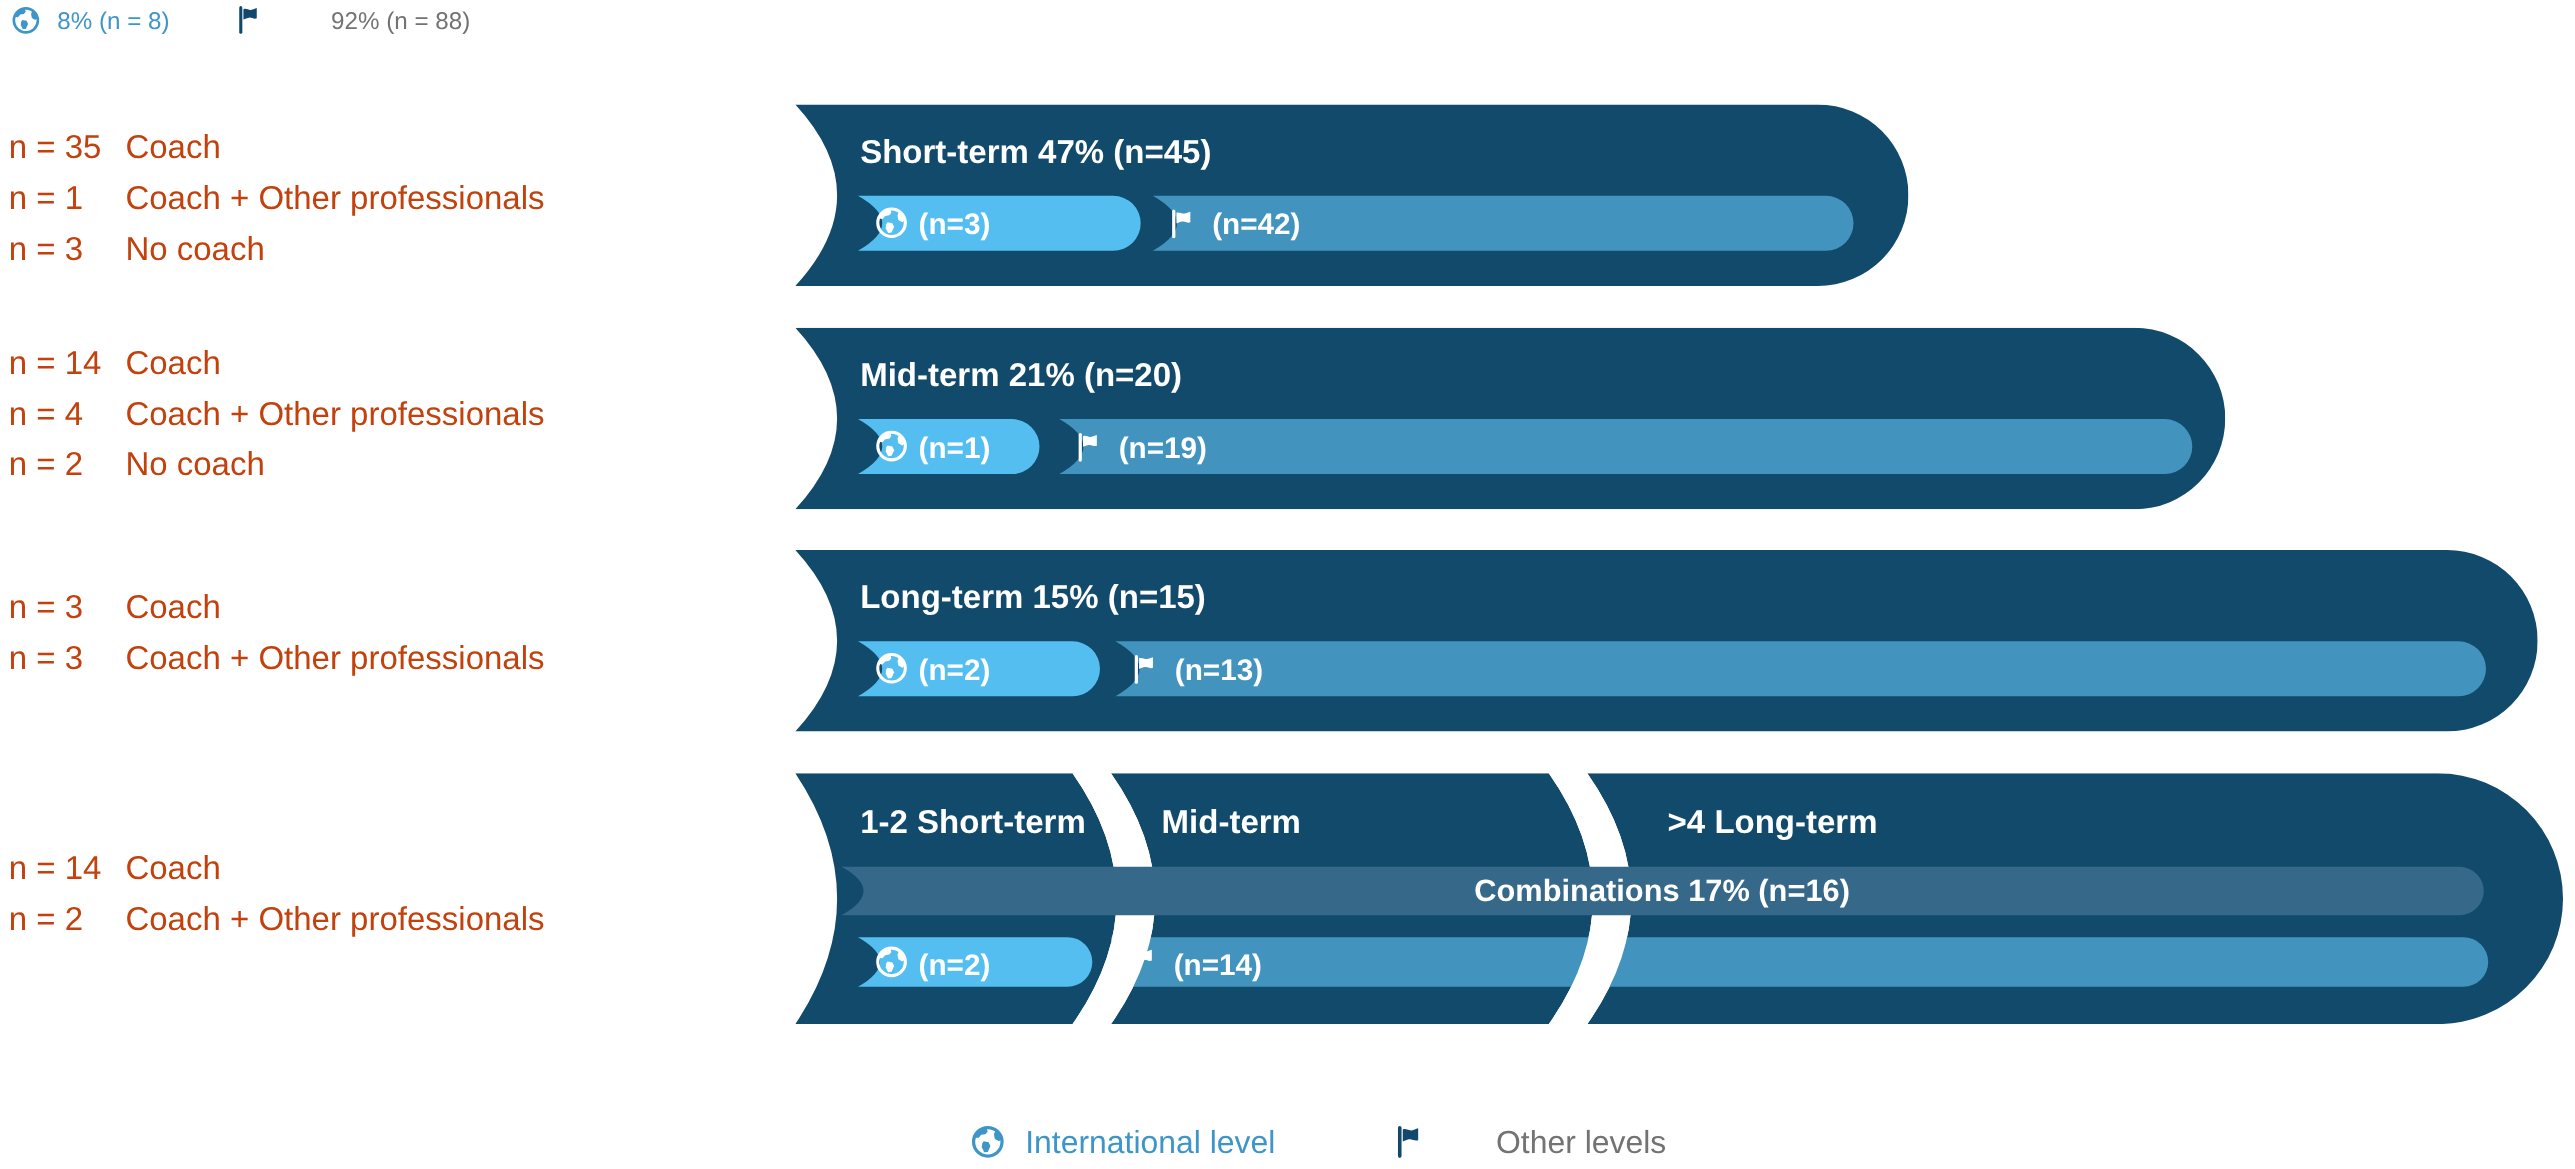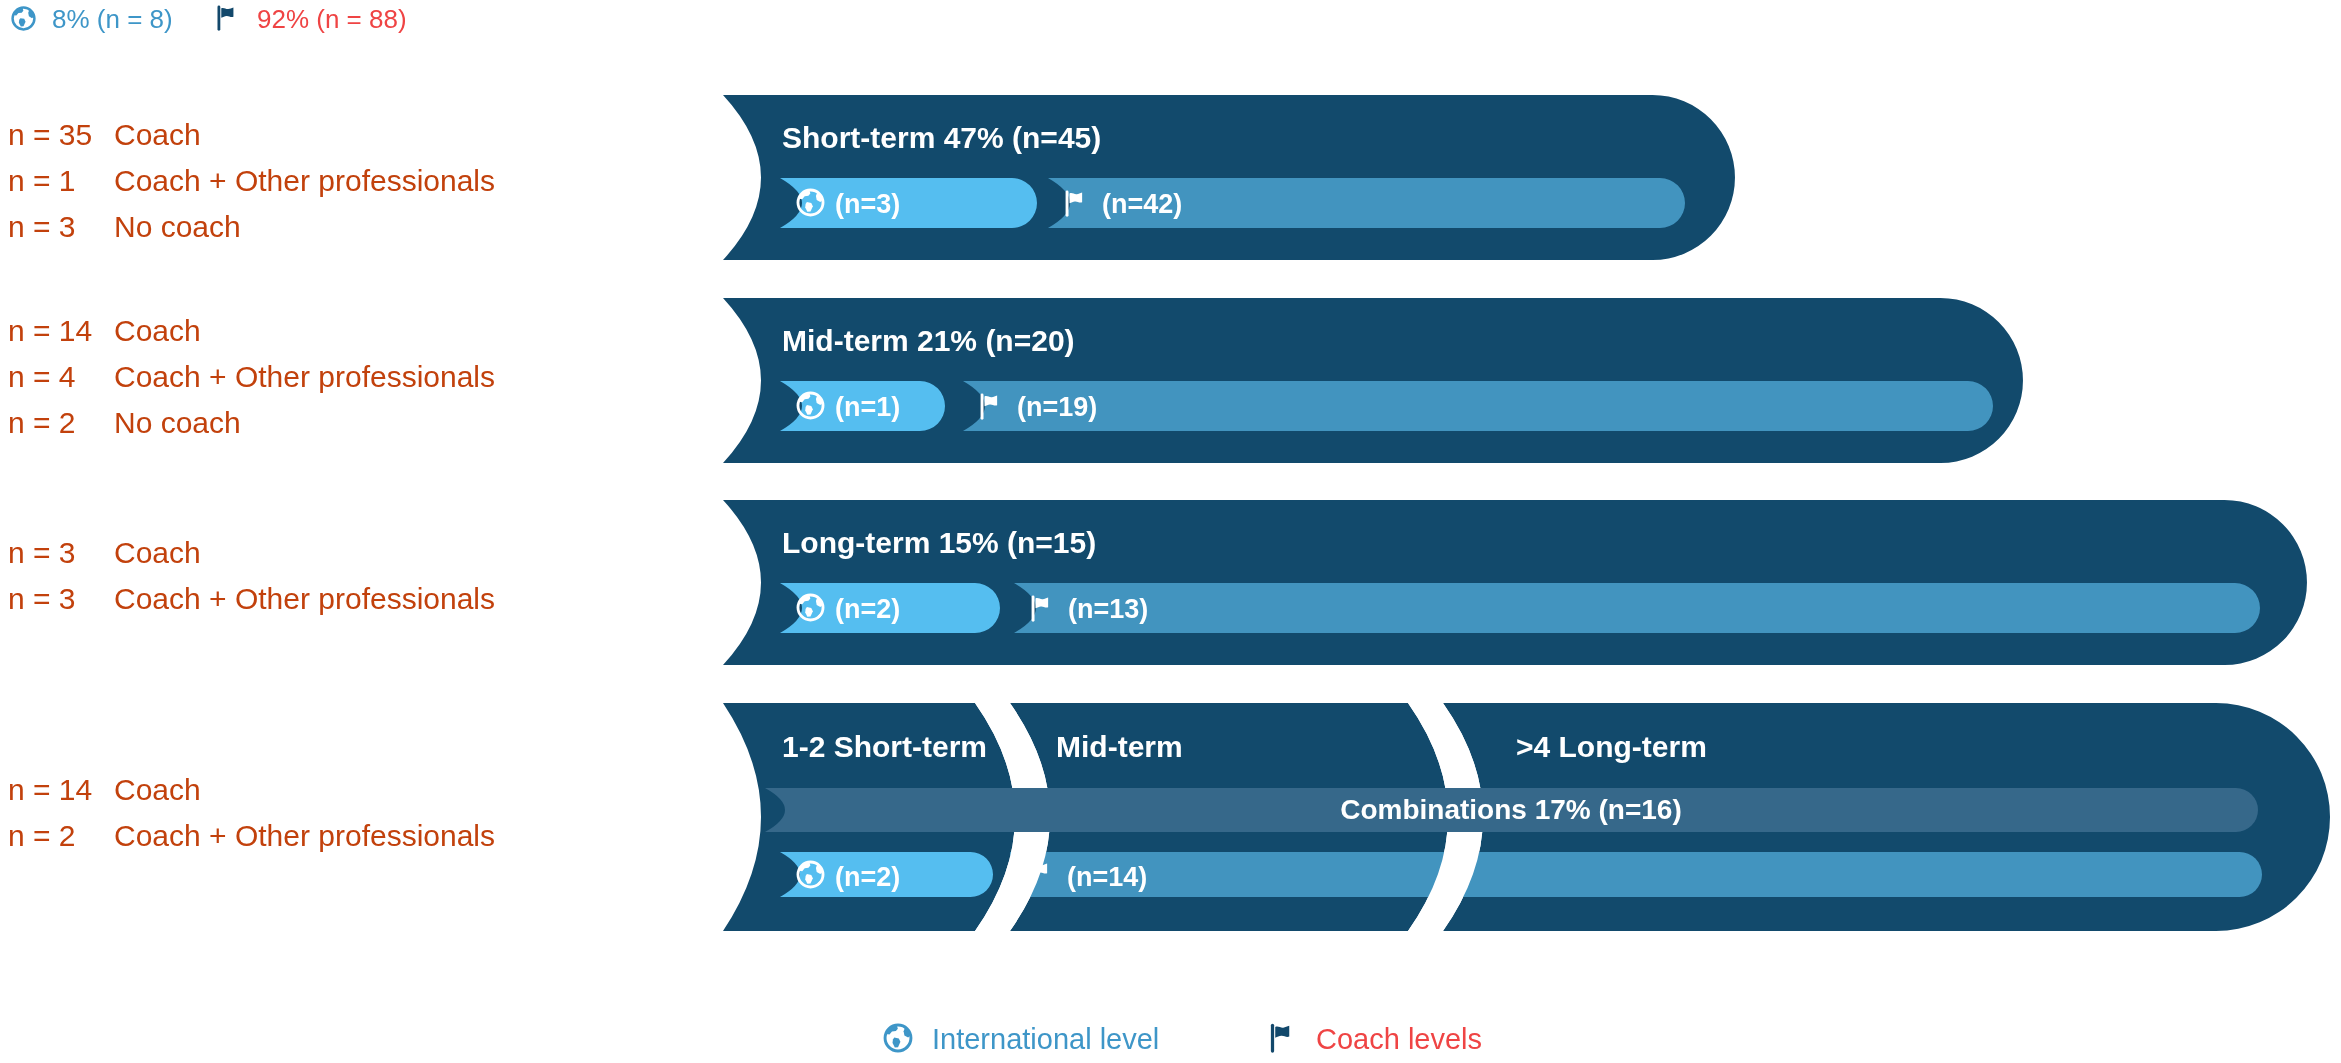--- a/index.html
+++ b/index.html
@@ -10,22 +10,22 @@
   svg{display:block;}
   svg text{font-family:"Liberation Sans",sans-serif;}
   .abs{position:absolute;}
   
   .labels{
     position:absolute;left:8px;display:grid;grid-template-columns:106px auto;
     font-size:30px;line-height:46px;color:#c2410c;white-space:nowrap;
   }
   
   .legend-text-blue{color:#3E96C8;}
-  .legend-text-navy{color:#ef4444;}
-  .toplegend-text{font-size:26px;line-height:38px;white-space:nowrap;}
+  .legend-text-navy{color:#737373;margin-left:44px;}
+  .toplegend-text{font-size:22px;line-height:38px;white-space:nowrap;}
   .bottomlegend-text{font-size:29px;line-height:42px;white-space:nowrap;}
   
   .bar-title{fill:#ffffff;font-size:30px;font-weight:700;}
   .sub-text{fill:#ffffff;font-size:27px;font-weight:600;}
   .comb-text{fill:#ffffff;font-size:28px;font-weight:600;text-anchor:middle;}
   .icon-white{color:#ffffff;}
   .icon-blue{color:#3E96C8;}
   .icon-navy{color:#12486B;}
 </style>
 </head>
@@ -148,16 +148,16 @@
   </svg>
 
   <div>
     <svg class="abs icon-blue" style="left:882px;top:1022px" width="32" height="32">
         <use href="#globe"></use>
       </svg>
     <span class="abs bottomlegend-text legend-text-blue" style="left:932px;top:1018px">International level</span>
     <svg class="abs icon-navy" style="left:1268px;top:1023px" width="30" height="30">
         <use href="#flag"></use>
       </svg>
-    <span class="abs bottomlegend-text legend-text-navy" style="left:1316px;top:1018px">Coach levels</span>
+    <span class="abs bottomlegend-text legend-text-navy" style="left:1316px;top:1018px">Other levels</span>
   </div>
 
 </div>
 
 </body></html>

